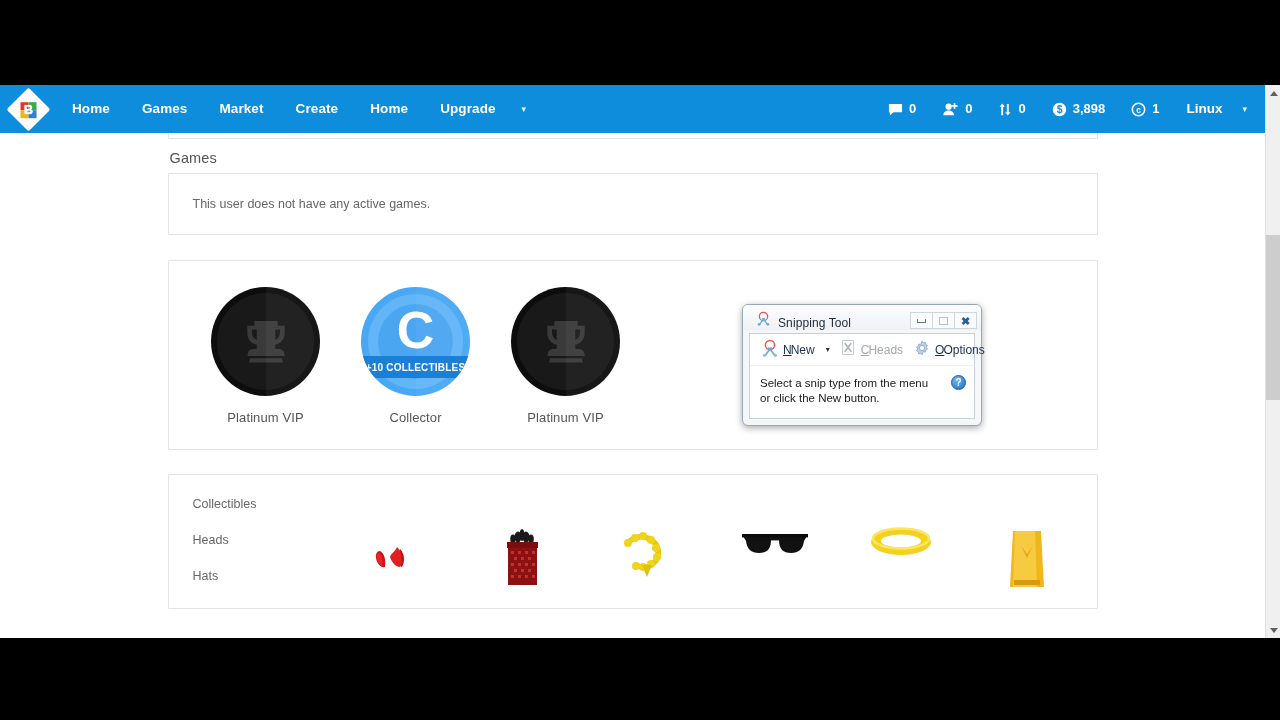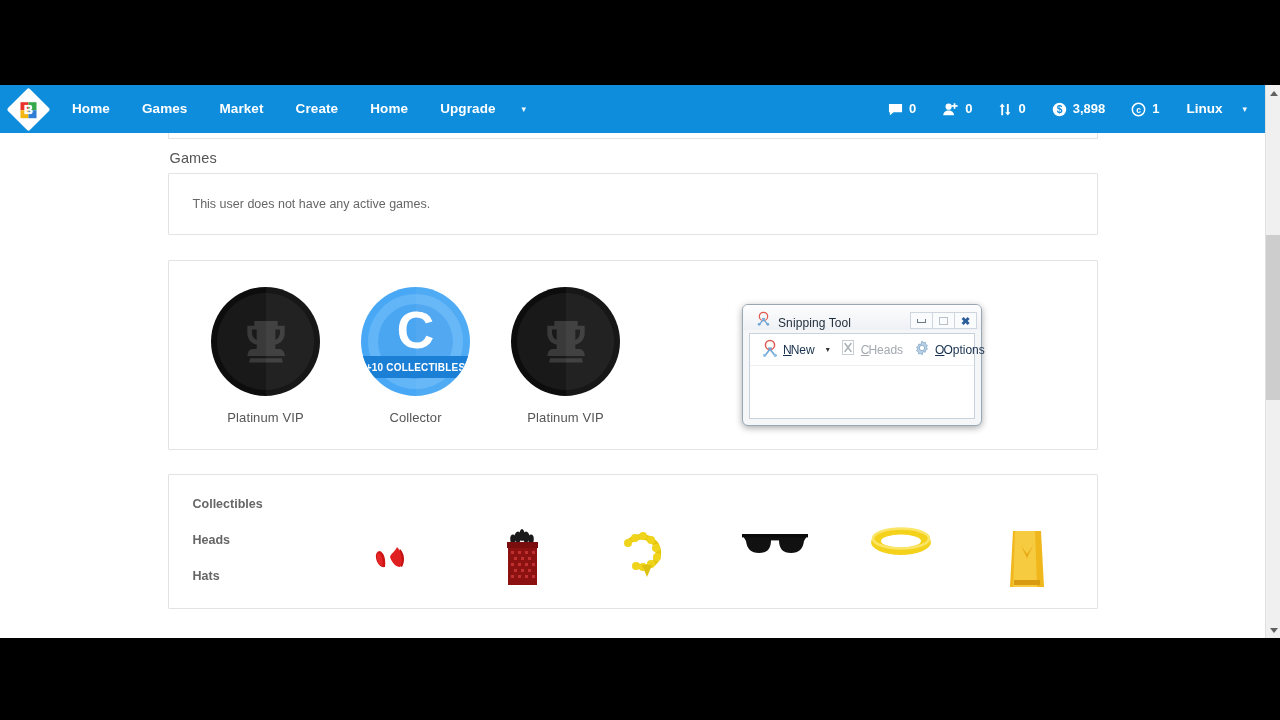--- a/index.html
+++ b/index.html
@@ -137,21 +137,21 @@
   .ach-label {
     font-size:13px; color:#555555; margin-top:14px; letter-spacing:.1px;
   }
 
   
   .inv-head { display:flex; align-items:flex-end; justify-content:space-between; }
   .view-all {
     font-size:11.5px; color:#8fcdf0; font-weight:bold; letter-spacing:.4px;
     cursor:pointer; margin-bottom:1px;
   }
-  .inv-card { display:flex; height:135px;font-weight:bold; }
+  .inv-card { display:flex; height:135px; }
   .inv-cats { width:165px; padding:22px 0 0 24px; }
   .inv-cat {
     font-size:12.5px; color:#666666; margin-bottom:22px; cursor:pointer;
   }
   .inv-items { flex:1; display:flex; align-items:flex-start; padding-top:50px; }
   .inv-item { width:126px; display:flex; justify-content:center; }
 
   
   #scrollbar {
     position:absolute; right:0; top:0; width:15px; height:553px;
@@ -551,18 +551,25 @@
               <svg width="18" height="18" viewBox="0 0 20 20">
                 <path fill="#b9cfe4" stroke="#7fa6c8" stroke-width=".8" d="M10 2.2l1.4 1.9 2.3-.5.4 2.3 2 1.2-1.2 2 1.2 2-2 1.2-.4 2.3-2.3-.5L10 17.8l-1.4-1.7-2.3.5-.4-2.3-2-1.2 1.2-2-1.2-2 2-1.2.4-2.3 2.3.5z"></path>
                 <circle cx="10" cy="10" r="3" fill="#ffffff" stroke="#7fa6c8" stroke-width=".9"></circle>
               </svg>
             </span>
             <span class="tb-label"><u>O</u><span style="margin-left:-1px">Options</span></span>
           </div>
 
         </div>
 
+        <div id="snip-msg">
+          <p>Select a snip type from the menu</p>
+          <p>or click the New button.</p>
+          <div class="help-btn">
+            <span>?</span>
+          </div>
+        </div>
 
       </div>
     </div>
 
   </div>
 </div>
 
 </body></html>

